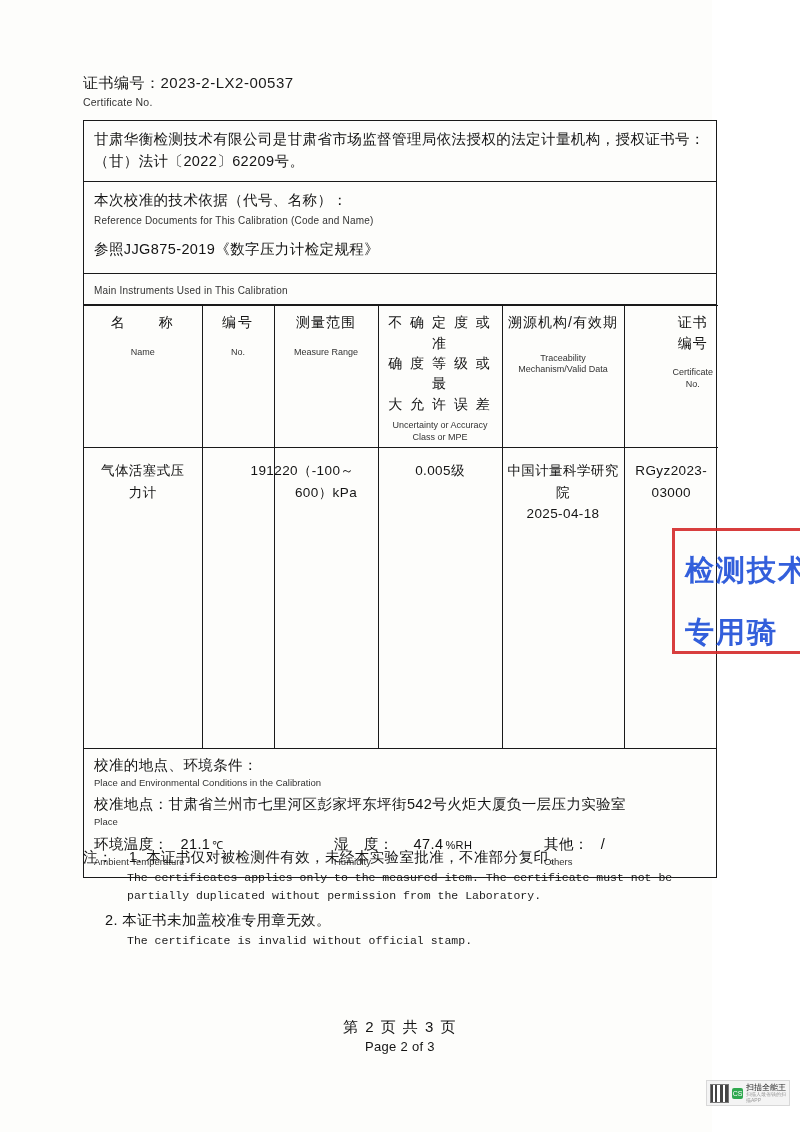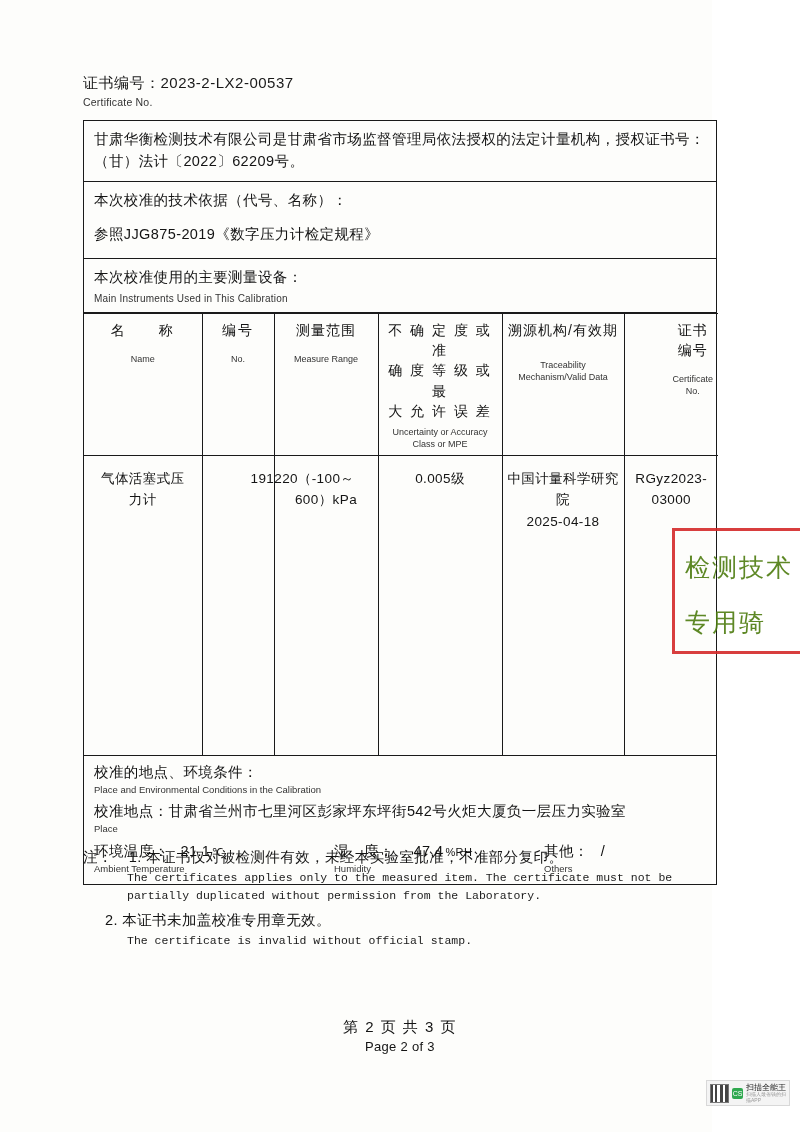--- a/index.html
+++ b/index.html
@@ -204,24 +204,24 @@
     width: 128px;
     height: 126px;
     border-left: 3px solid #d42a2a;
     border-top: 3px solid #d42a2a;
     border-bottom: 3px solid #d42a2a;
     box-sizing: border-box;
     opacity: .9;
   }
   .stamp span {
     display: block;
-    color: #4d7c0f;
+    color: #1d4ed8;
     font-family: "DejaVu Serif", serif;
-    font-weight: normal;
-    font-size: 25px;
+    font-weight: bold;
+    font-size: 29px;
     letter-spacing: 2px;
     white-space: nowrap;
   }
   .stamp .l1 { margin: 20px 0 0 10px; }
   .stamp .l2 { margin: 22px 0 0 10px; }
 
   
   .scan-mark {
     position: absolute;
     left: 706px;
@@ -272,25 +272,25 @@
   </div>
 
   <div class="main-table">
 
     <div class="row auth-row pad">
       <div class="cn">甘肃华衡检测技术有限公司是甘肃省市场监督管理局依法授权的法定计量机构，授权证书号：（甘）法计〔2022〕62209号。</div>
     </div>
 
     <div class="row ref-row pad" style="padding-bottom:14px;">
       <div class="cn">本次校准的技术依据（代号、名称）：</div>
+      <div class="en">Reference Documents for This Calibration (Code and Name)</div>
       <div class="cn2">参照JJG875-2019《数字压力计检定规程》</div>
     </div>
 
     <div class="row pad">
-      <div class="cn">本次校准使用的主要测量设备：</div>
       <div class="en">Main Instruments Used in This Calibration</div>
     </div>
 
     <div class="row" style="border-bottom:none;">
       <table class="inst-table">
         <colgroup>
           <col style="width:118px">
           <col style="width:72px">
           <col style="width:104px">
           <col style="width:124px">

